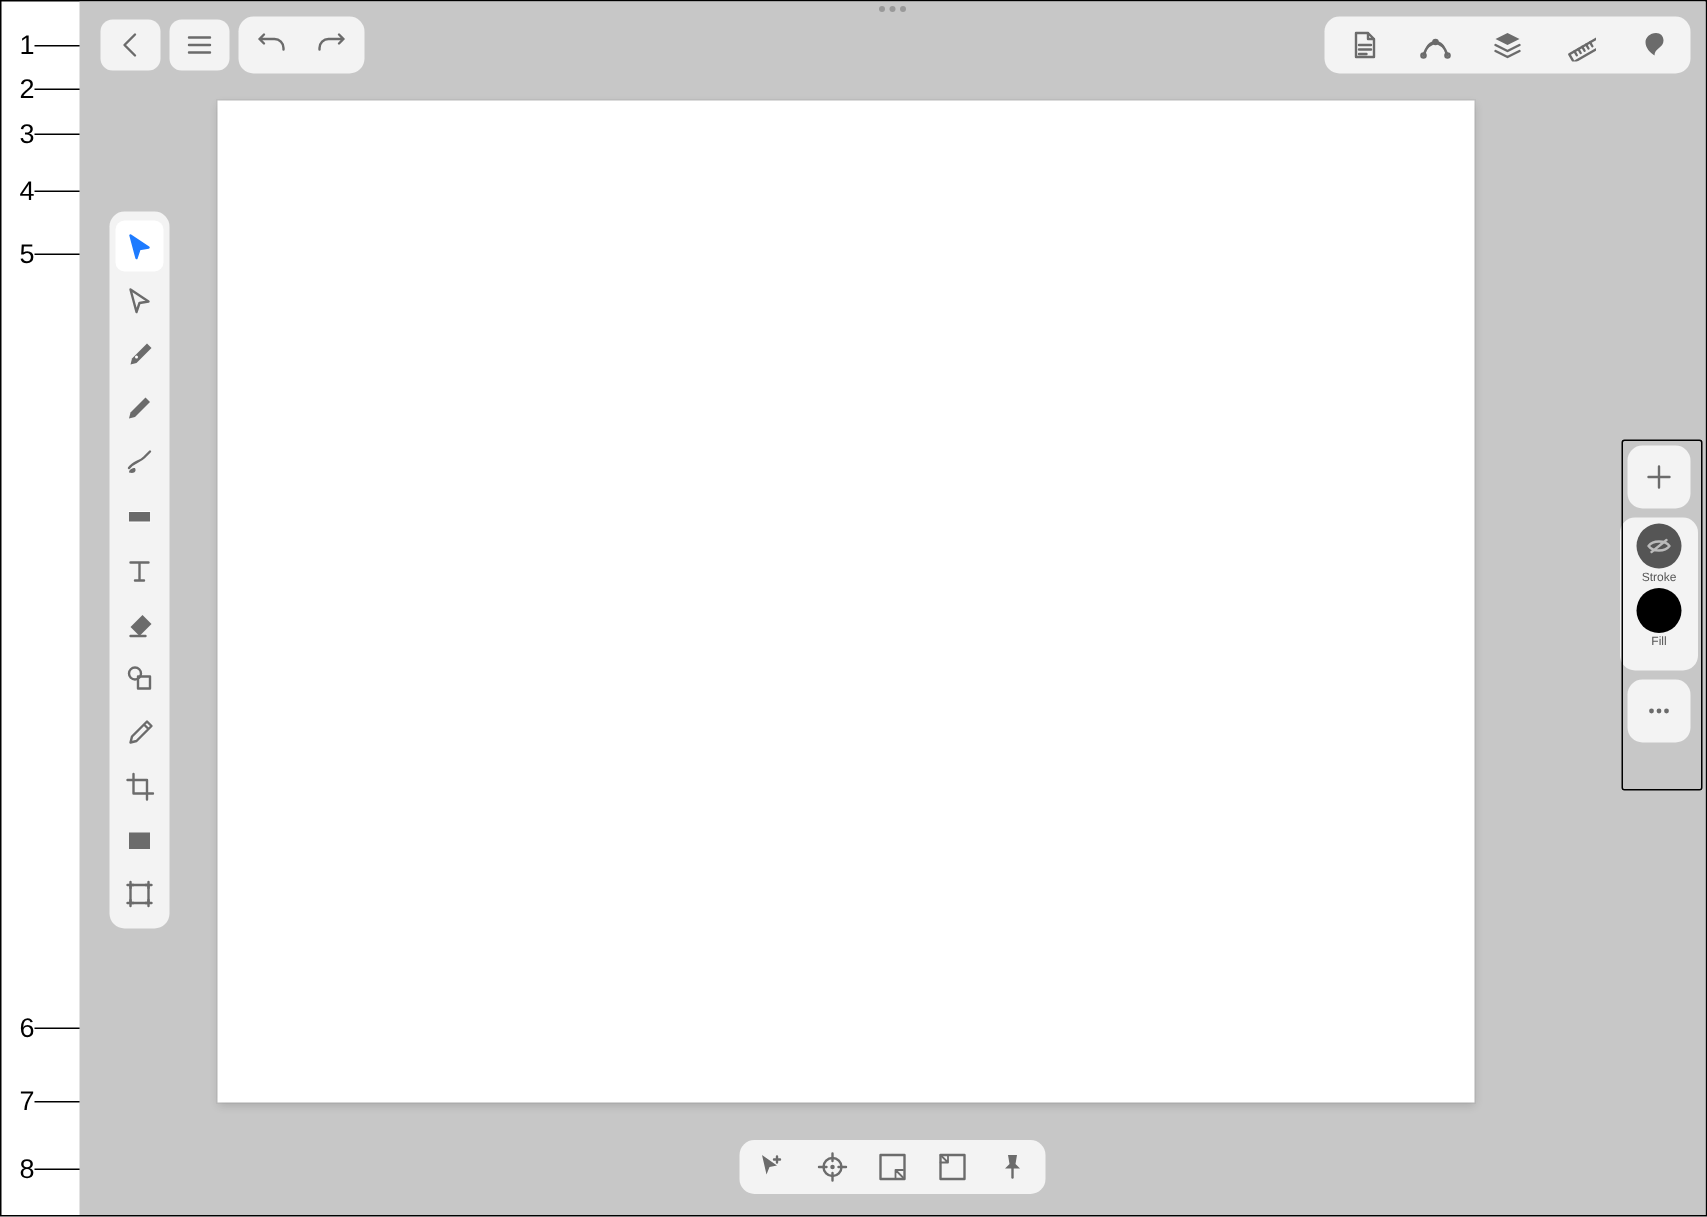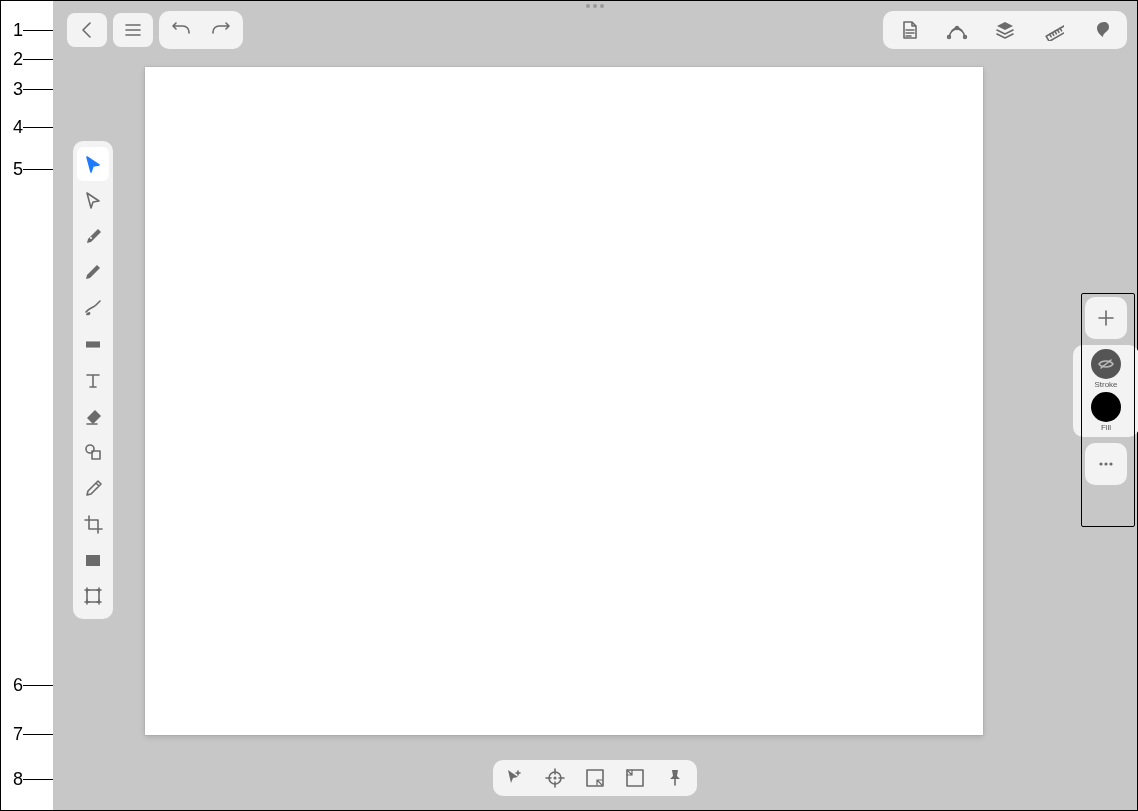--- a/index.html
+++ b/index.html
@@ -27,21 +27,21 @@
   
   .canvas{position:absolute;left:92px;top:66px;width:838px;height:668px;background:#fff;box-shadow:0 0 0 1px rgba(0,0,0,.04),0 2px 6px rgba(0,0,0,.15);}
   
   .tools{position:absolute;left:20px;top:140px;width:40px;background:#f3f3f3;border-radius:10px;padding:6px 4px;display:flex;flex-direction:column;gap:2px;align-items:center;}
   .tbtn{width:32px;height:34px;display:flex;align-items:center;justify-content:center;border-radius:6px;}
   .tbtn.active{background:#fff;}
   .tbtn svg{width:20px;height:20px;}
   
   .styleP{position:absolute;right:8px;top:296px;width:46px;display:flex;flex-direction:column;gap:6px;align-items:center;}
   .styleP .sq{width:42px;height:42px;background:#f3f3f3;border-radius:10px;display:flex;align-items:center;justify-content:center;}
-  .styleP .stack{width:66px;background:#f3f3f3;border-radius:10px;padding:4px 0 2px;display:flex;flex-direction:column;align-items:center;}
+  .styleP .stack{width:52px;background:#f3f3f3;border-radius:10px;padding:4px 0 12px;display:flex;flex-direction:column;align-items:center;}
   .swatch{width:30px;height:30px;border-radius:50%;}
   .swatch.dark{background:#555;display:flex;align-items:center;justify-content:center;}
   .swatch.black{background:#000;}
   .slabel{font-size:8px;color:#555;text-align:center;margin:1px 0 3px;}
   
   .rOutline{position:absolute;right:2px;top:292px;width:54px;height:234px;border:1px solid #000;border-radius:2px;pointer-events:none;}
   
   .bbar{position:absolute;left:50%;transform:translateX(-50%);bottom:14px;background:#f3f3f3;border-radius:10px;padding:2px;display:flex;}
   .bbar .btn{width:40px;height:32px;}
   

